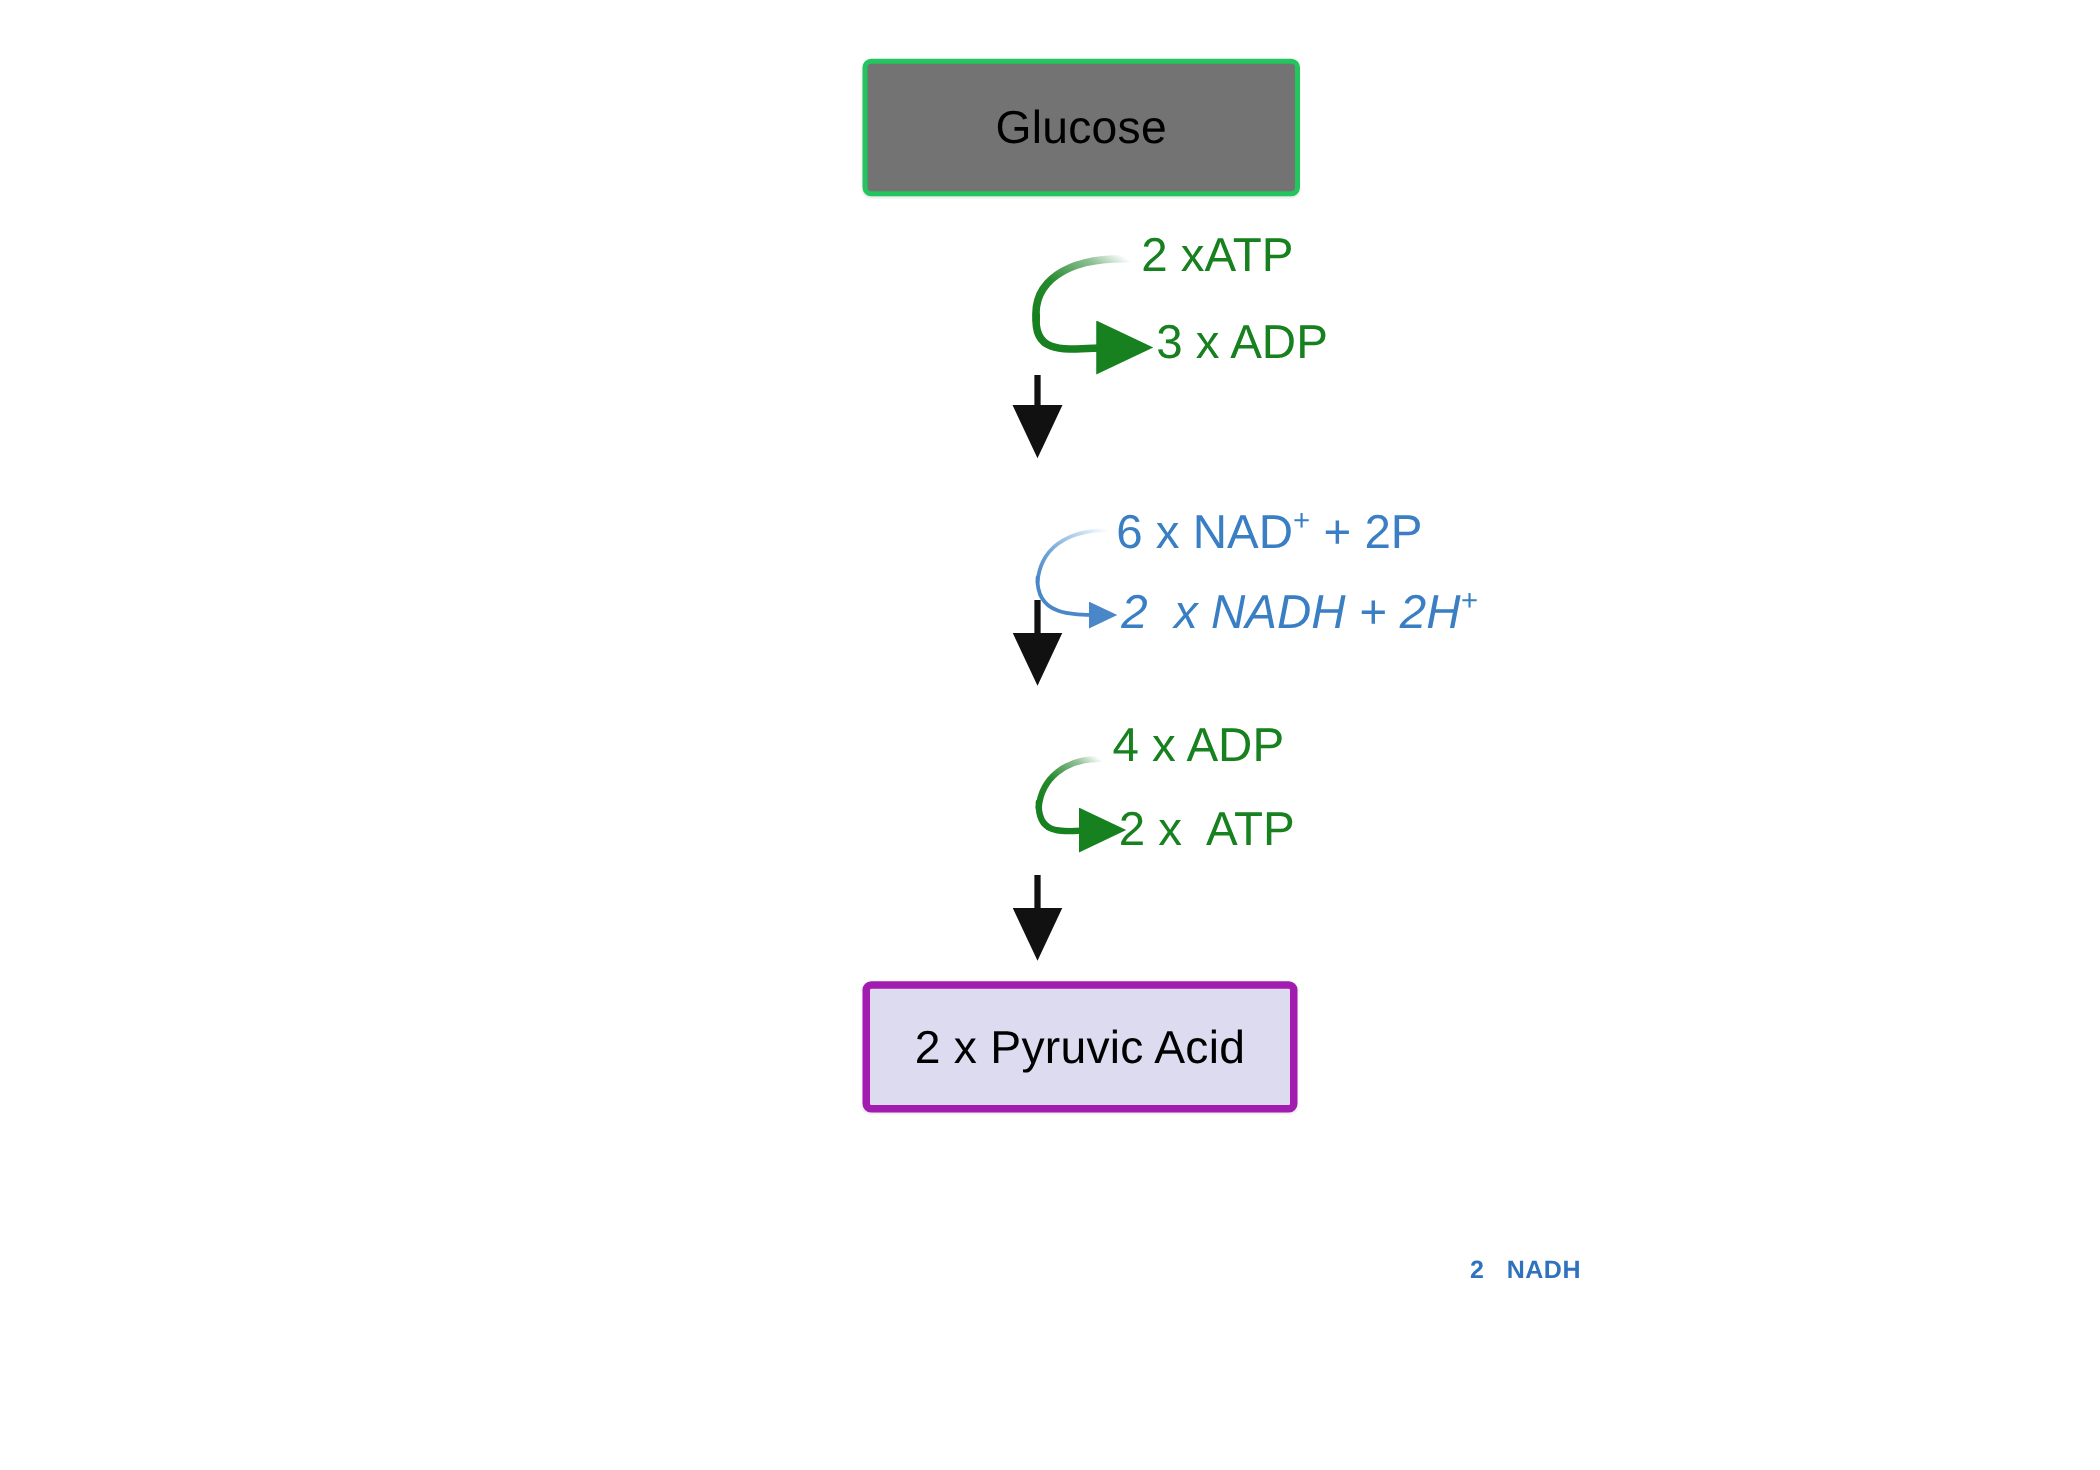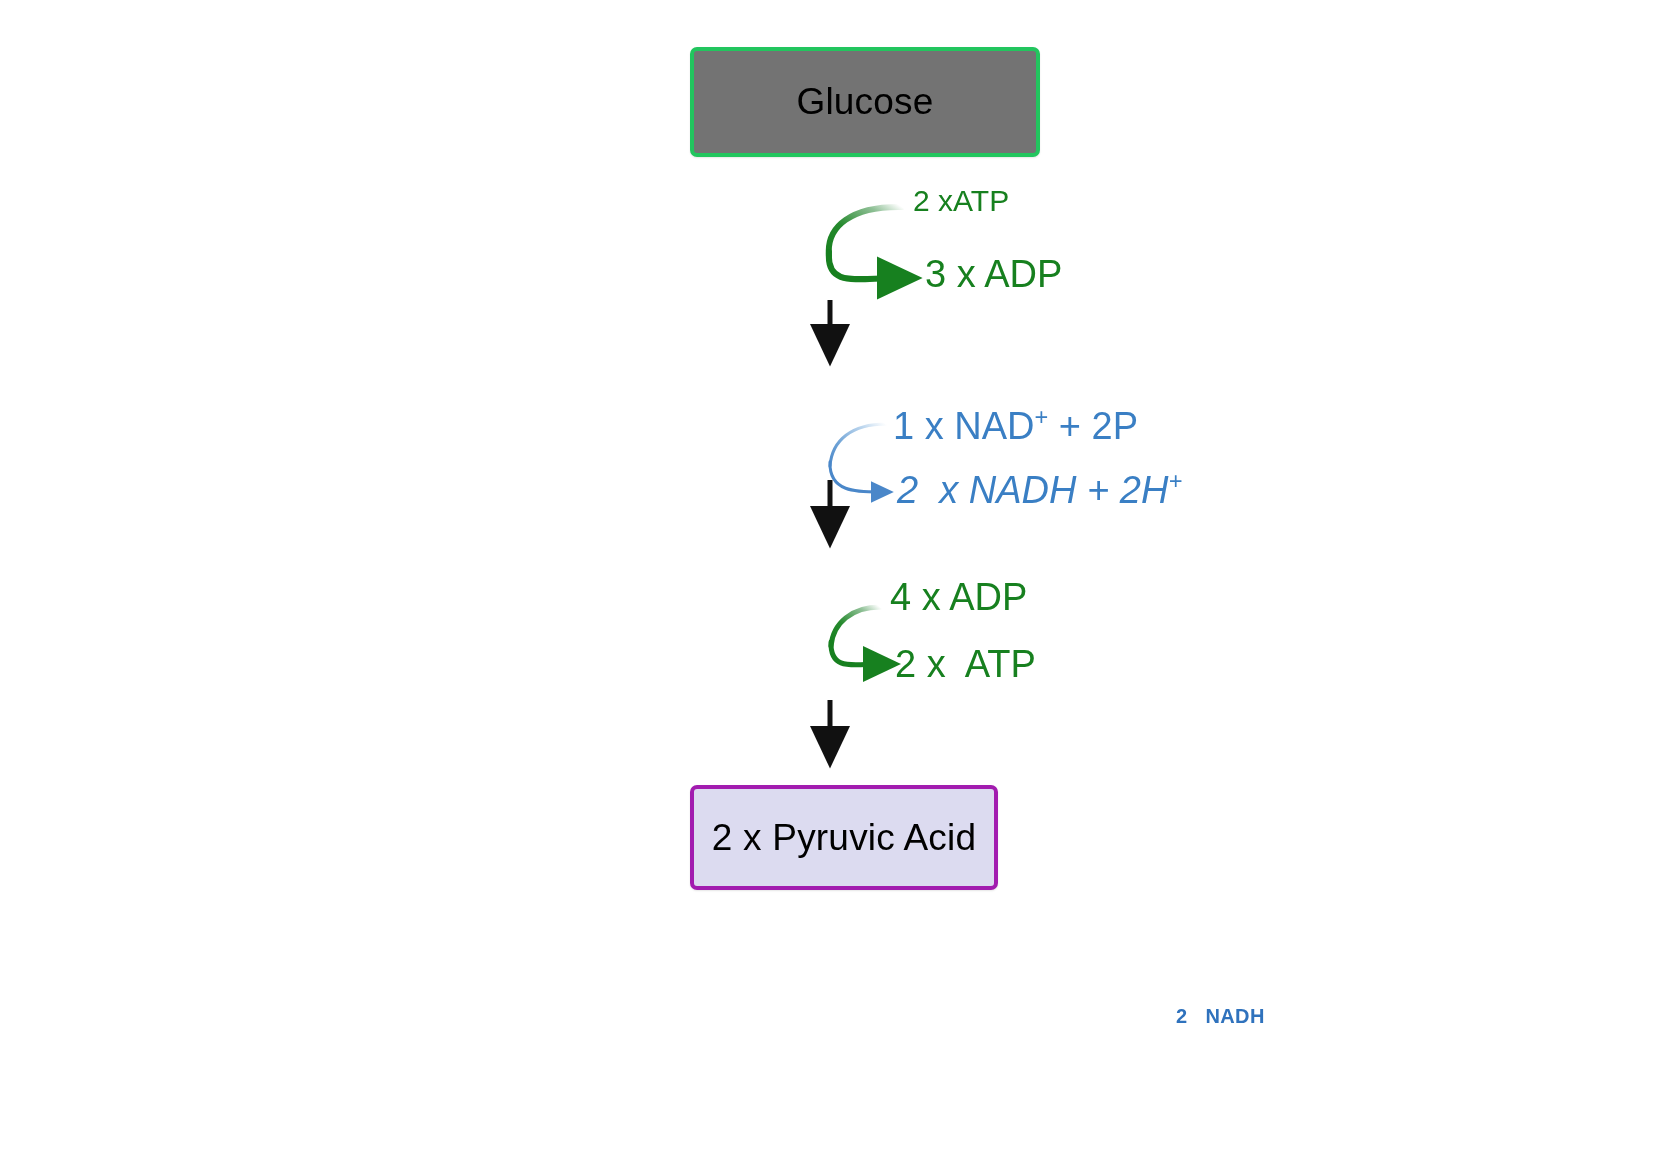--- a/index.html
+++ b/index.html
@@ -39,38 +39,38 @@
     height: 110px;
     background: #737373;
     border: 4px solid #22c55e;
     font-size: 37px;
     box-shadow: 0 1px 2px rgba(0,0,0,0.10);
     align-items: center;
   }
   #pyruvic-box {
     left: 690px;
     top: 785px;
-    width: 308px;
+    width: 348px;
     height: 105px;
     background: #dcdbf0;
-    border: 4px solid #a21caf;
+    border: 6px solid #a21caf;
     font-size: 37px;
     box-shadow: 0 1px 2px rgba(0,0,0,0.10);
   }
 
   
   .rx-label {
     position: absolute;
     white-space: pre;
     line-height: 1;
   }
   .green  { color: #17801f; }
   .blue   { color: #3a7fc4; }
 
-  #atp-in   { left: 913px;  top: 186px; font-size: 30px; }
+  #atp-in   { left: 913px;  top: 186px; font-size: 38px; }
   #adp-out  { left: 925px;  top: 255px; font-size: 38px; }
   #nad-in   { left: 893px;  top: 407px; font-size: 38px; }
   #nadh-out { left: 897px;  top: 471px; font-size: 38px; font-style: italic; }
   #adp-in2  { left: 890px;  top: 578px; font-size: 38px; }
   #atp-out2 { left: 895px;  top: 645px; font-size: 38px; }
 
   #nadh-total {
     position: absolute;
     left: 1176px;
     top: 1005px;
@@ -159,21 +159,21 @@
 </div>
 
 <div id="pyruvic-box" class="node-box">
   <span>2 x Pyruvic Acid</span>
 </div>
 
 <div id="atp-in" class="rx-label green">2 xATP</div>
 
 <div id="adp-out" class="rx-label green">3 x ADP</div>
 
-<div id="nad-in" class="rx-label blue"><span>1 x NAD</span><sup>+</sup><span> + 2P</span></div>
+<div id="nad-in" class="rx-label blue"><span>6 x NAD</span><sup>+</sup><span> + 2P</span></div>
 
 <div id="nadh-out" class="rx-label blue"><span>2  x NADH + 2H</span><sup>+</sup></div>
 
 <div id="adp-in2" class="rx-label green">4 x ADP</div>
 
 <div id="atp-out2" class="rx-label green">2 x  ATP</div>
 
 <div id="nadh-total">2   NADH</div>
 
 </body></html>

